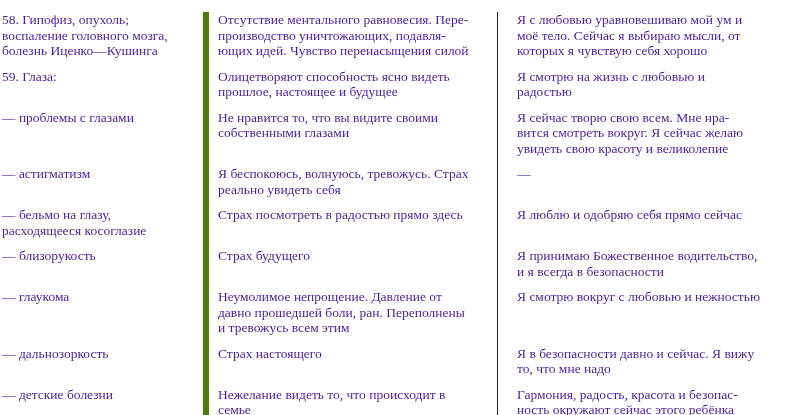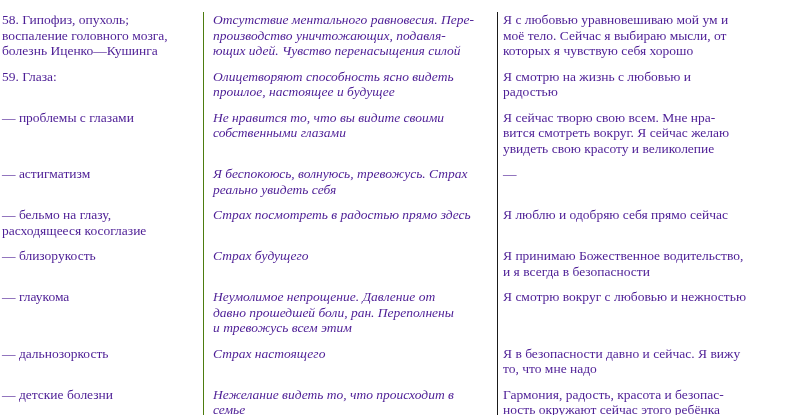--- a/index.html
+++ b/index.html
@@ -30,28 +30,27 @@
   .cell {
     white-space: pre-line;
     padding-bottom: 10px;
     box-sizing: border-box;
   }
   .cell.disease {
     padding-left: 2px;
     padding-right: 6px;
   }
   .cell.cause {
-    border-left: 1px solid #4d7c0f;
+    border-left: 6px solid #4d7c0f;
     padding-left: 9px;
     padding-right: 2px;
-    font-style: italic;
   }
   .cell.affirmation {
     border-left: 1px solid #1a1a1a;
-    padding-left: 5px;
+    padding-left: 19px;
     padding-right: 2px;
   }
 </style>
 </head>
 <body>
 
 <div class="page">
   <div class="grid">
 
     <div class="cell disease">58. Гипофиз, опухоль;

